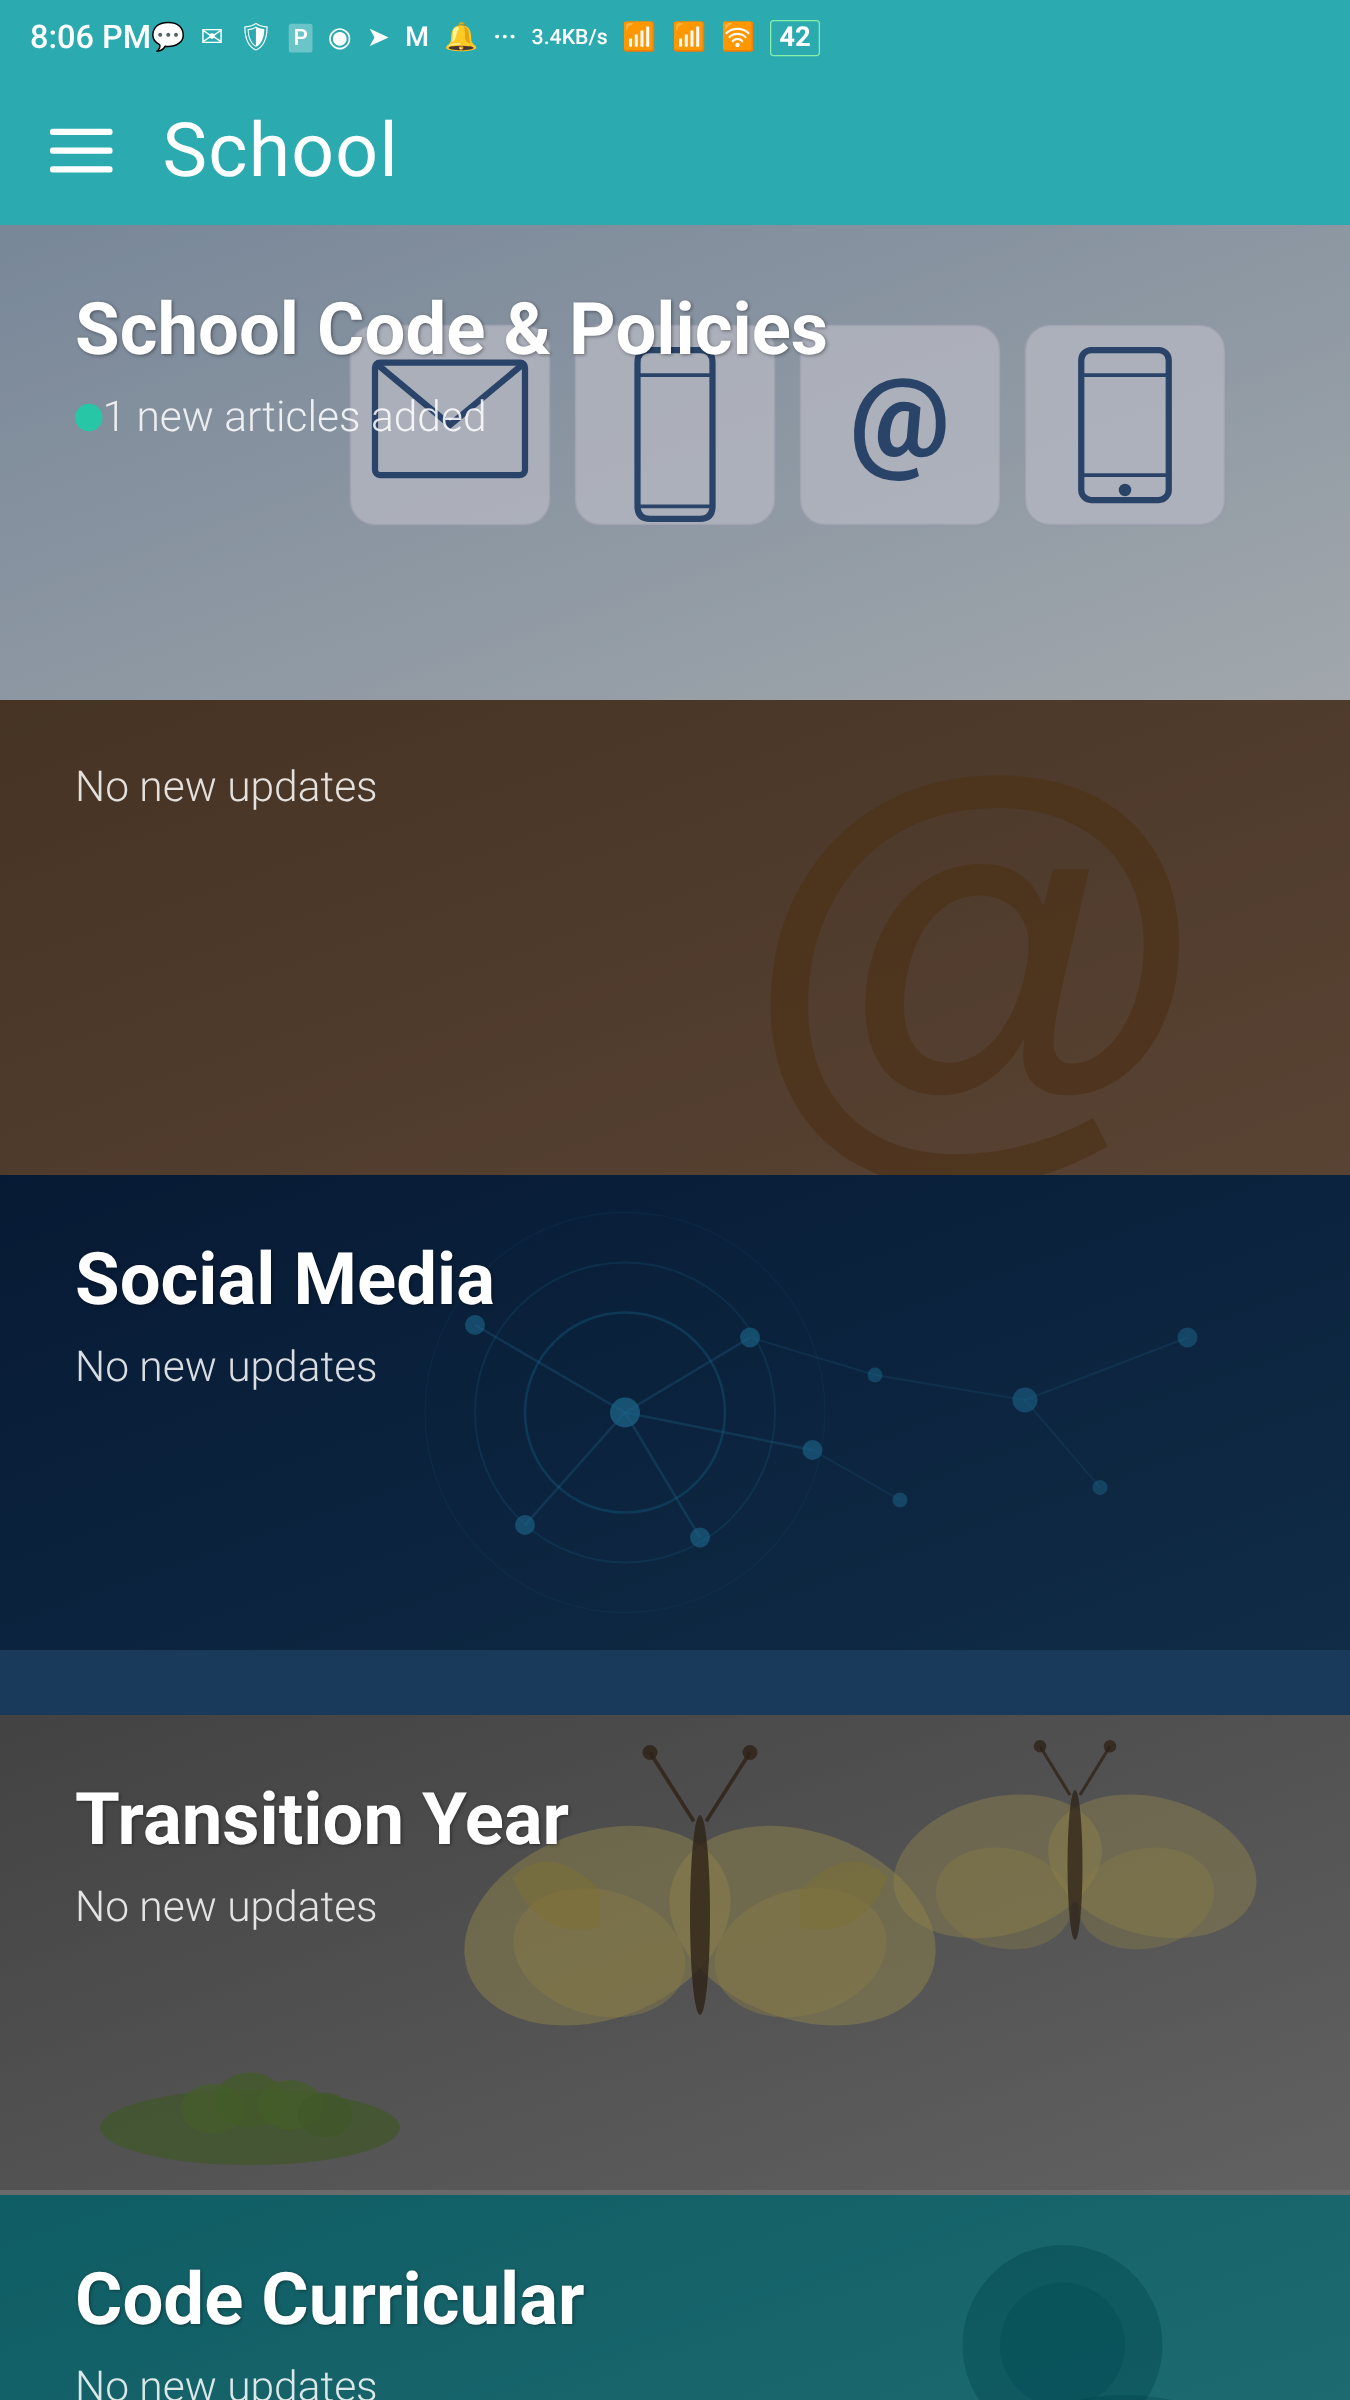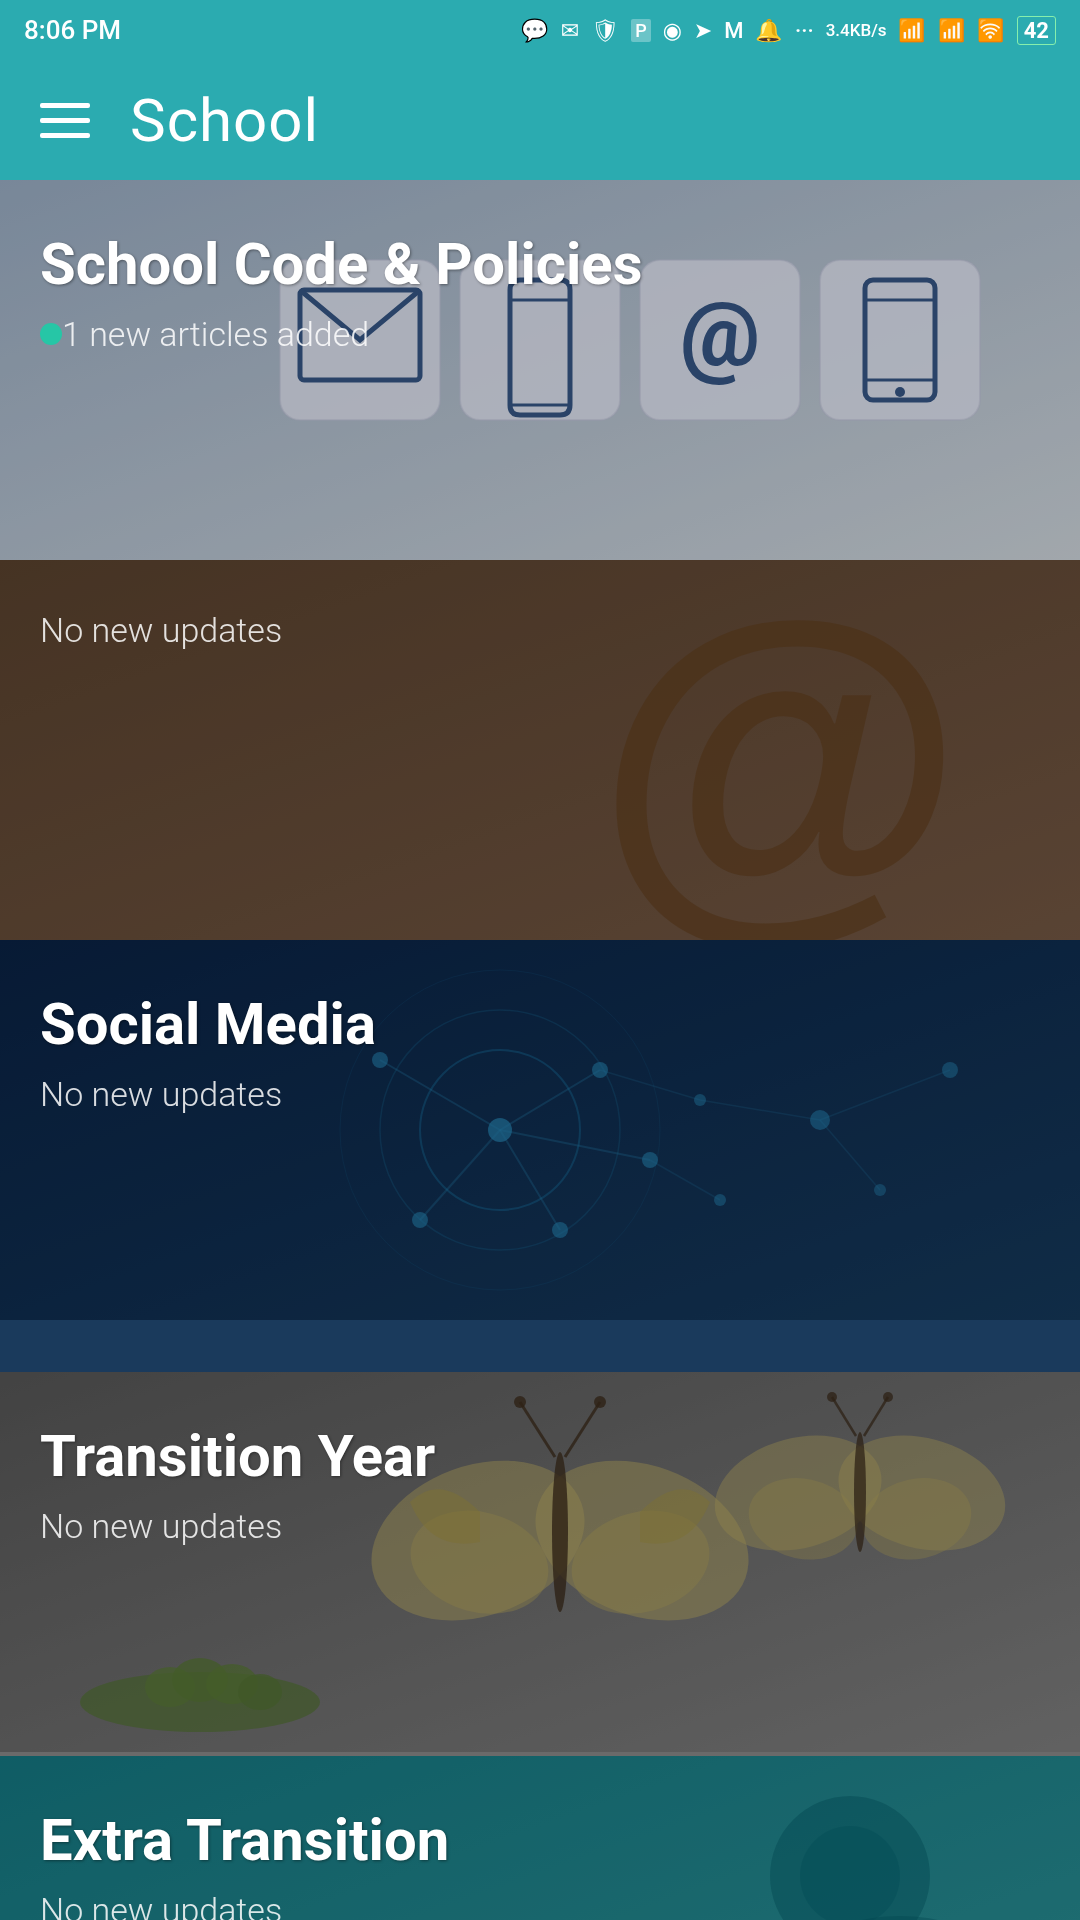--- a/index.html
+++ b/index.html
@@ -13,21 +13,21 @@
       overflow-x: hidden;
     }
 
     
     .status-bar {
       width: 100%;
       height: 60px;
       background: #2babb0;
       display: flex;
       align-items: center;
-      justify-content: space-between;
+      justify-content: flex-start;
       padding: 0 24px;
       color: white;
       font-size: 26px;
       font-weight: 500;
     }
     .status-bar-left { display: flex; align-items: center; gap: 10px; }
     .status-bar-right { display: flex; align-items: center; gap: 12px; font-size: 22px; }
 
     
     .top-navbar {
@@ -75,20 +75,21 @@
       top: 0;
       left: 0;
       z-index: 0;
     }
 
     .card-content {
       position: relative;
       z-index: 2;
       padding: 50px 63px 40px 40px;
       color: white;
+      margin-left: 20px;
     }
 
     .card-title {
       font-size: 58px;
       font-weight: 700;
       margin-bottom: 16px;
       text-shadow: 1px 1px 3px rgba(0,0,0,0.4);
     }
 
     .card-subtitle {
@@ -370,18 +371,18 @@
       <rect width="1080" height="380" fill="url(#bg5)"></rect>
 
       <circle cx="850" cy="120" r="80" fill="rgba(0,80,90,0.4)"></circle>
       <circle cx="850" cy="120" r="50" fill="rgba(0,90,100,0.35)"></circle>
       <ellipse cx="900" cy="280" rx="150" ry="120" fill="rgba(0,80,90,0.35)"></ellipse>
 
       <rect width="1080" height="380" fill="rgba(0,50,60,0.4)"></rect>
     </svg>
   </div>
   <div class="card-content">
-    <div class="card-title">Extra Transition</div>
+    <div class="card-title">Code Curricular</div>
     <div class="card-subtitle">
       <span>No new updates</span>
     </div>
   </div>
 </div>
 
 </body></html>

